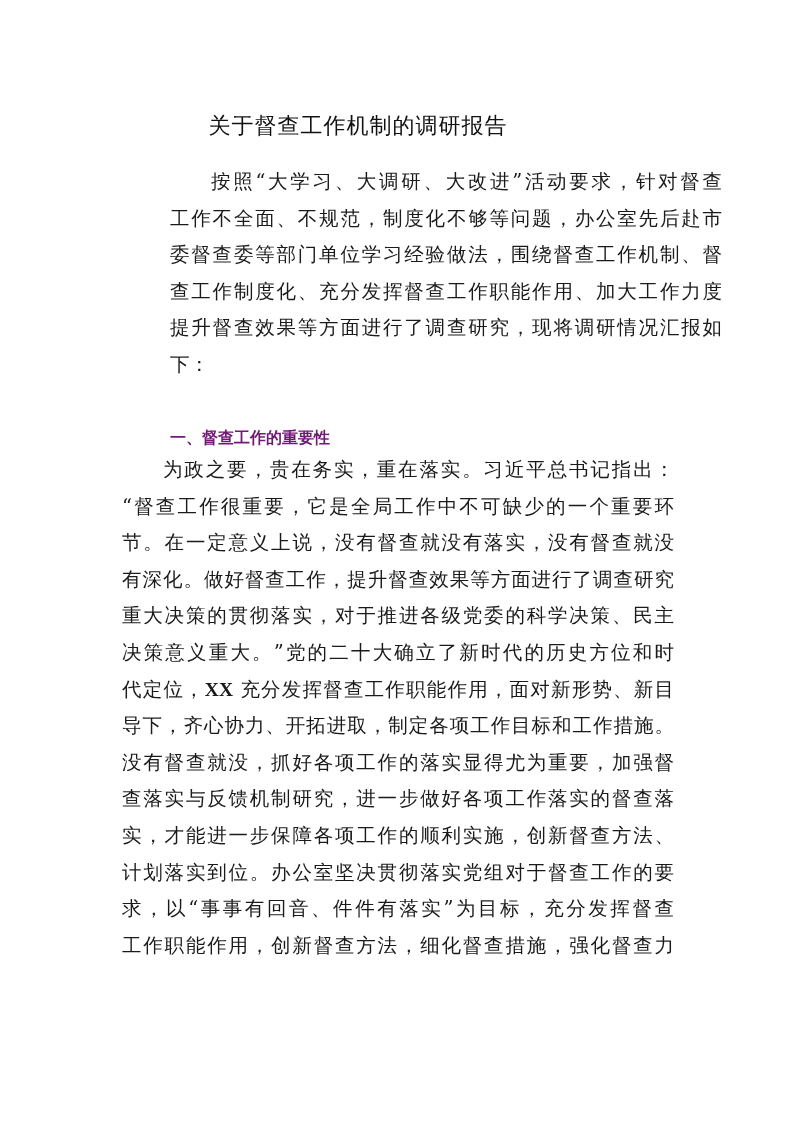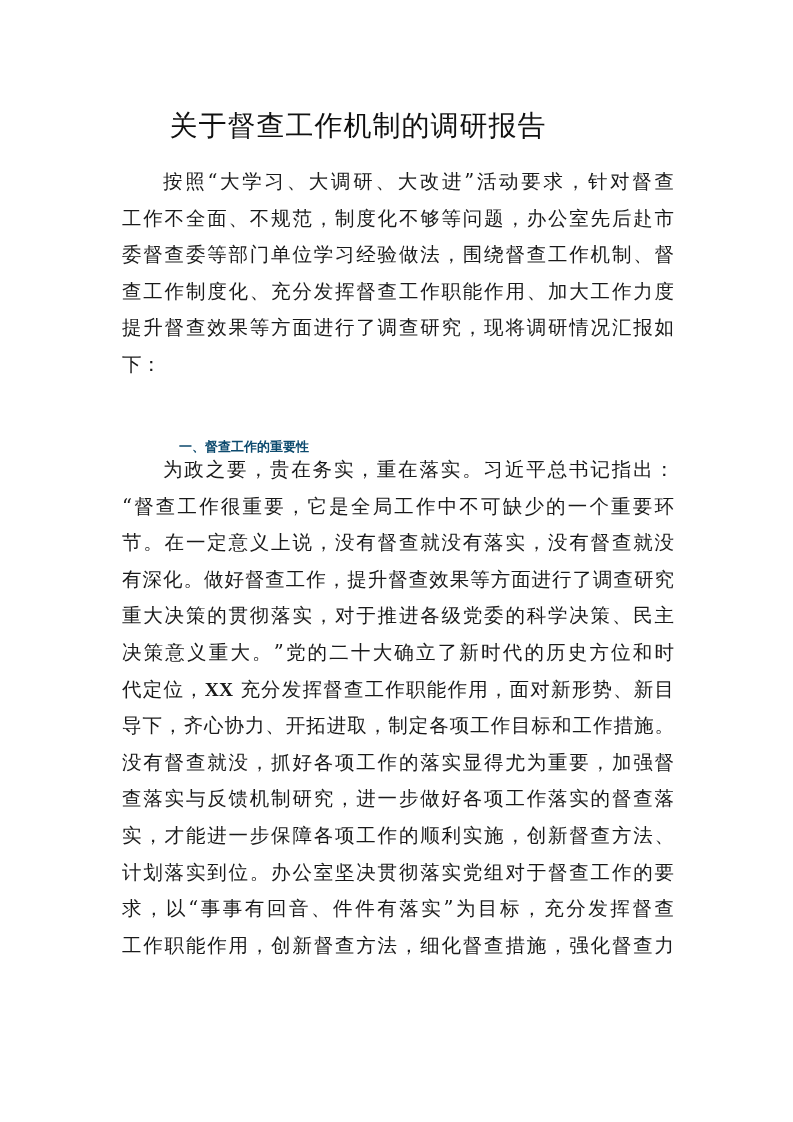--- a/index.html
+++ b/index.html
@@ -21,21 +21,21 @@
       height: 1122px;
       background: #ffffff;
     }
     .title {
       position: absolute;
       left: 0;
       top: 106px;
       width: 716px;
       text-align: center;
       font-family: "DejaVu Serif", "Liberation Serif", serif;
-      font-size: 28px;
+      font-size: 22px;
       line-height: 40px;
       letter-spacing: 1px;
       color: #111111;
       margin: 0;
       font-weight: normal;
     }
     .body-block {
       position: absolute;
       left: 122px;
       width: 552px;
@@ -56,39 +56,39 @@
     }
     .line.indent {
       padding-left: 41px;
     }
     .heading {
       position: absolute;
       left: 163px;
       top: 413px;
       font-family: "DejaVu Sans", "Liberation Sans", sans-serif;
       font-weight: bold;
-      font-size: 13px;
+      font-size: 16px;
       line-height: 36px;
-      color: #0c4a6e;
-      margin: 16px;
+      color: #701a75;
+      margin: 7px;
       white-space: nowrap;
     }
     .xx {
       font-family: Liberation Serif, serif;
       font-weight: bold;
     }
   </style>
 </head>
 <body>
 
 <div class="page">
 
   <h1 class="title">关于督查工作机制的调研报告</h1>
 
-  <div class="body-block" style="top:164px;">
+  <div class="body-block" style="top:164px;margin-left:48px;">
     <span class="line indent">按照“大学习、大调研、大改进”活动要求，针对督查</span>
     <span class="line">工作不全面、不规范，制度化不够等问题，办公室先后赴市</span>
     <span class="line">委督查委等部门单位学习经验做法，围绕督查工作机制、督</span>
     <span class="line">查工作制度化、充分发挥督查工作职能作用、加大工作力度</span>
     <span class="line">提升督查效果等方面进行了调查研究，现将调研情况汇报如</span>
     <span class="line last">下：</span>
   </div>
 
   <h2 class="heading">一、督查工作的重要性</h2>
 

